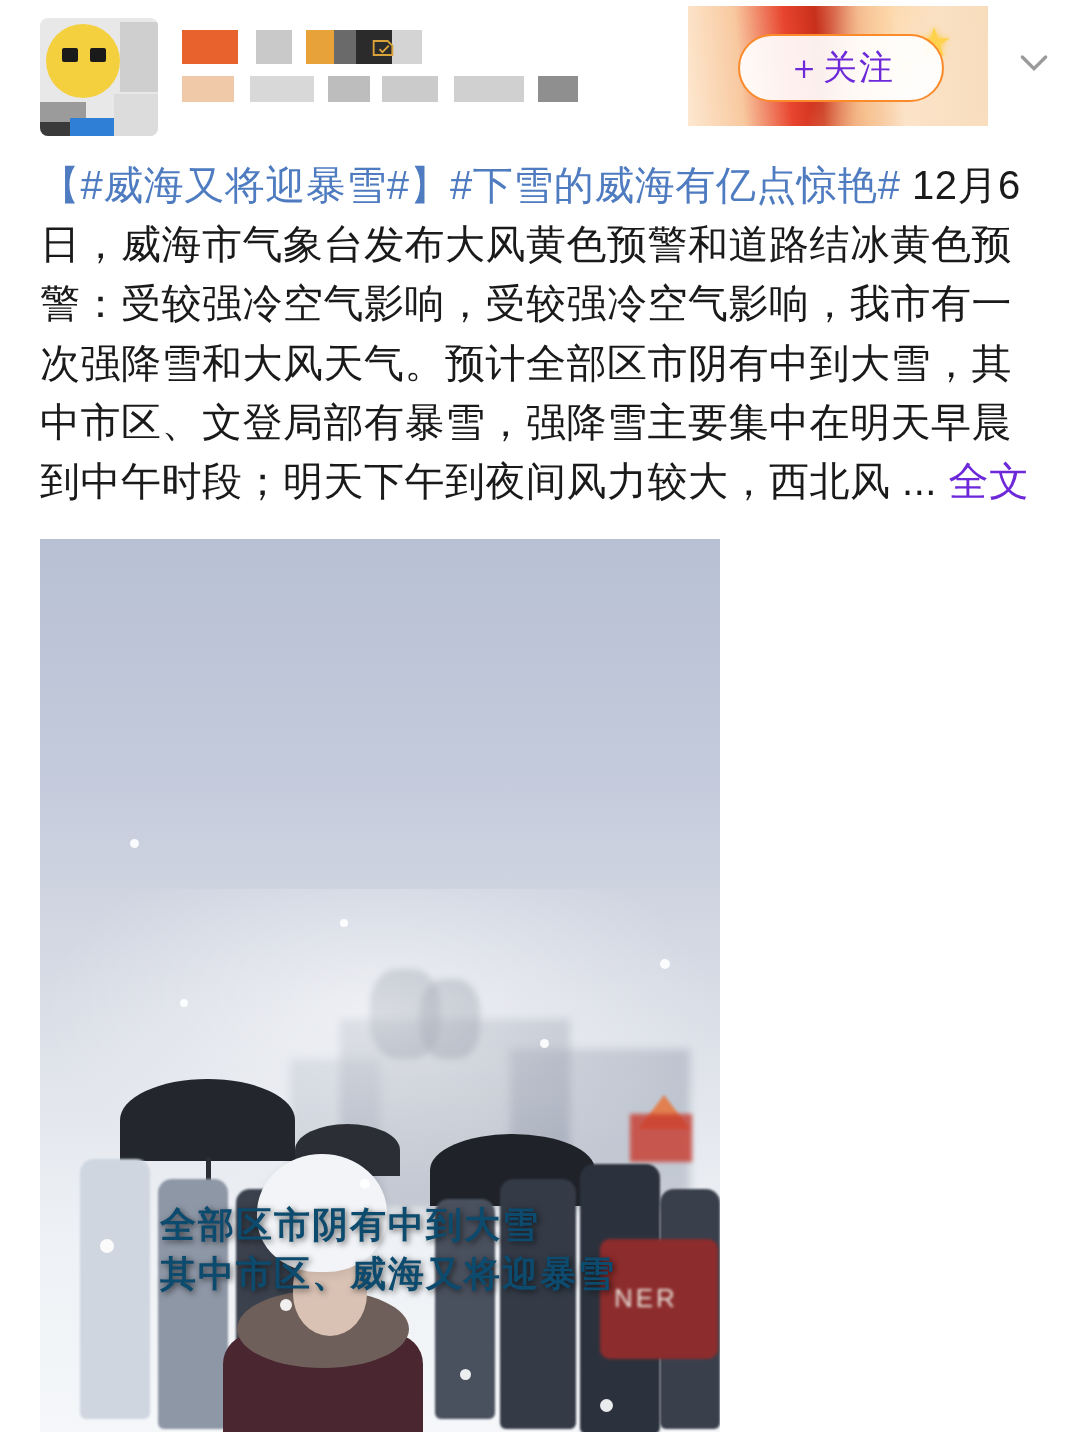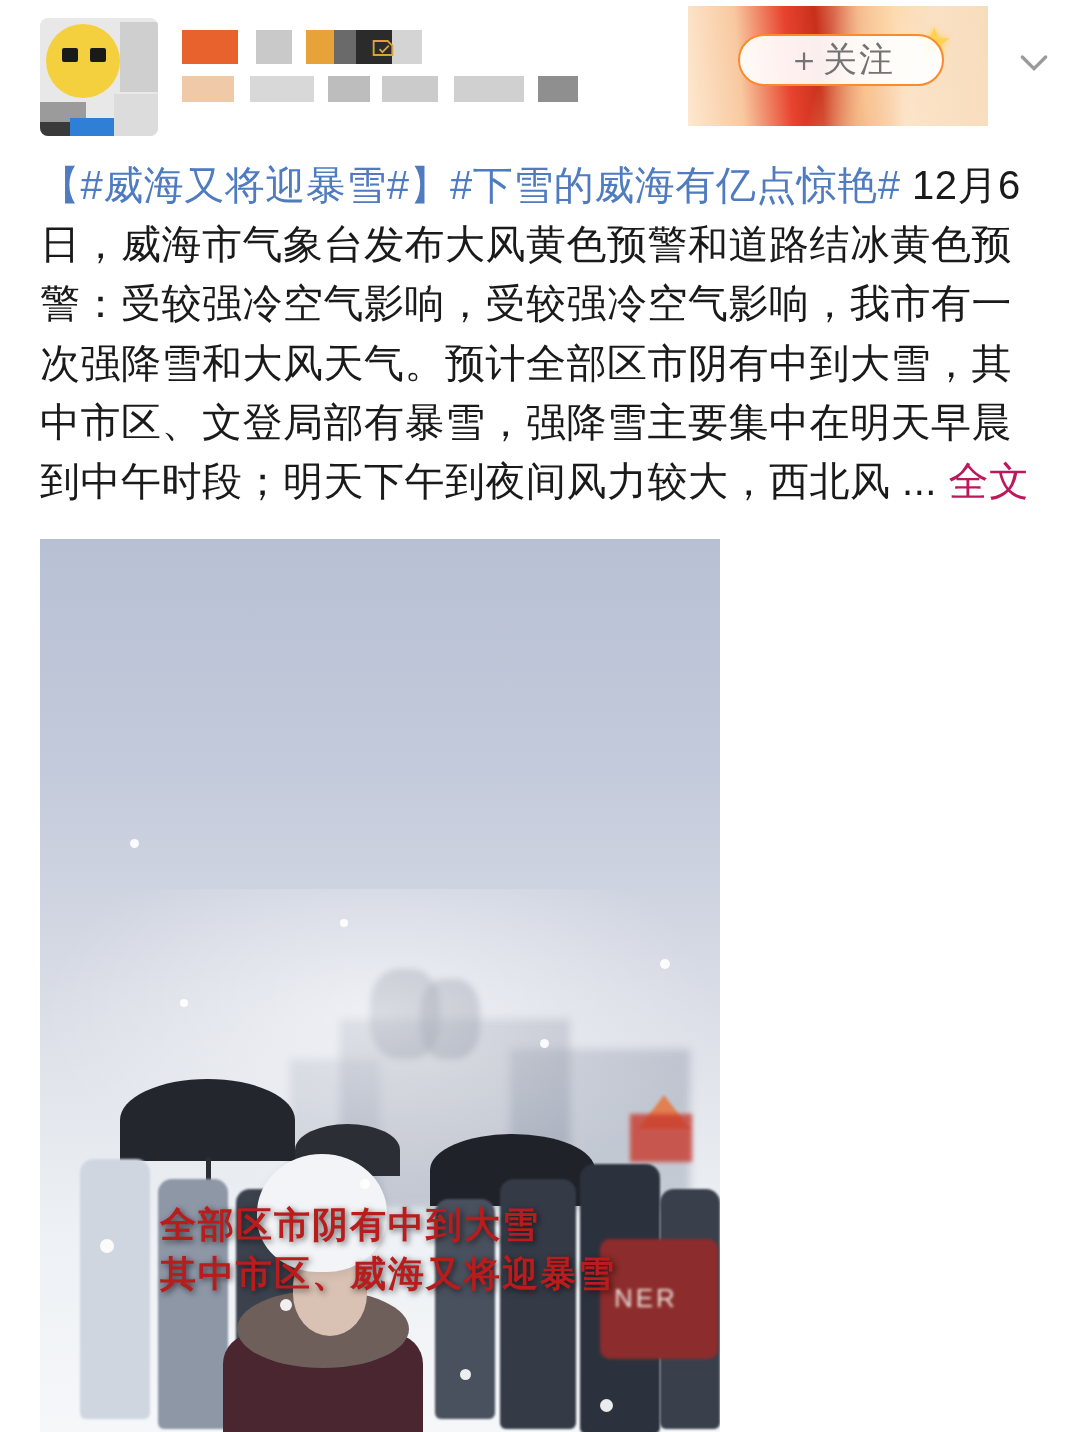--- a/index.html
+++ b/index.html
@@ -119,25 +119,25 @@
     right: 74px;
     top: 46px;
     color: #ffe08a;
     font-size: 20px;
   }
   .follow-btn {
     position: absolute;
     left: 50px;
     top: 28px;
     width: 206px;
-    height: 52px;
+    height: 68px;
     border: 2px solid #fa8a2a;
     border-radius: 34px;
     background: rgba(255,255,255,0.92);
-    color: #737373;
+    color: #6d28d9;
     font-size: 34px;
     display: flex;
     align-items: center;
     justify-content: center;
     gap: 6px;
     letter-spacing: 2px;
   }
   .chevron {
     position: absolute;
     right: 26px;
@@ -150,21 +150,21 @@
   
   .content {
     padding: 6px 40px 0 40px;
     font-size: 40px;
     line-height: 1.48;
     color: #1a1a1a;
     letter-spacing: 0.5px;
     word-break: break-all;
   }
   .content .topic { color: #4f7cc0; }
-  .content .more { color: #be185d; }
+  .content .more { color: #6d28d9; }
 
   
   .media {
     position: relative;
     margin: 28px 0 0 40px;
     width: 680px;
     height: 920px;
     overflow: hidden;
     background: #b9c2d6;
   }
@@ -267,21 +267,21 @@
     color: #ffffff;
     font-size: 40px;
     font-weight: bold;
     letter-spacing: 2px;
     text-shadow: 2px 2px 5px rgba(0,0,0,.55);
   }
   .caption-bottom {
     position: absolute;
     left: 120px;
     bottom: 160px;
-    color: #b91c1c;
+    color: #0c4a6e;
     font-size: 36px;
     font-weight: bold;
     letter-spacing: 2px;
     line-height: 1.38;
     text-shadow: 2px 2px 6px rgba(0,0,0,.6);
   }
   .snow { position:absolute; background:#fff; border-radius:50%; opacity:.9; }
 </style>
 </head>
 <body>

